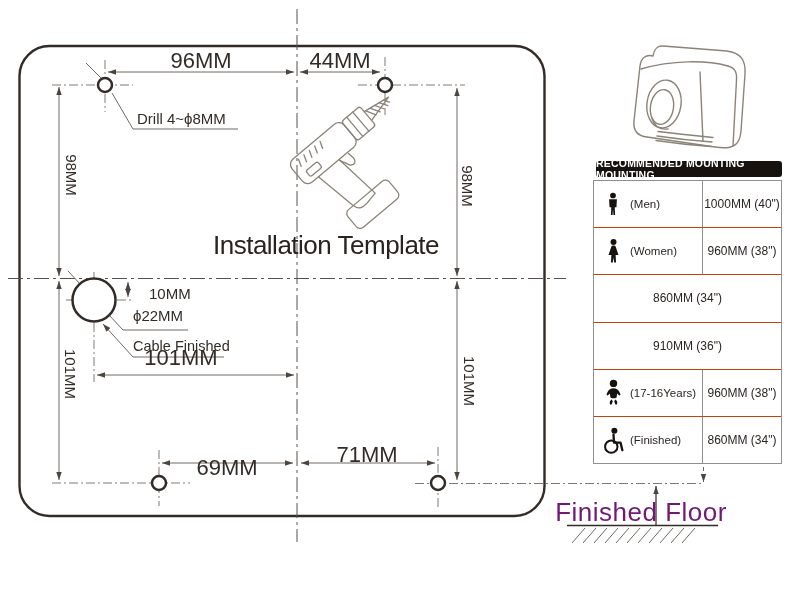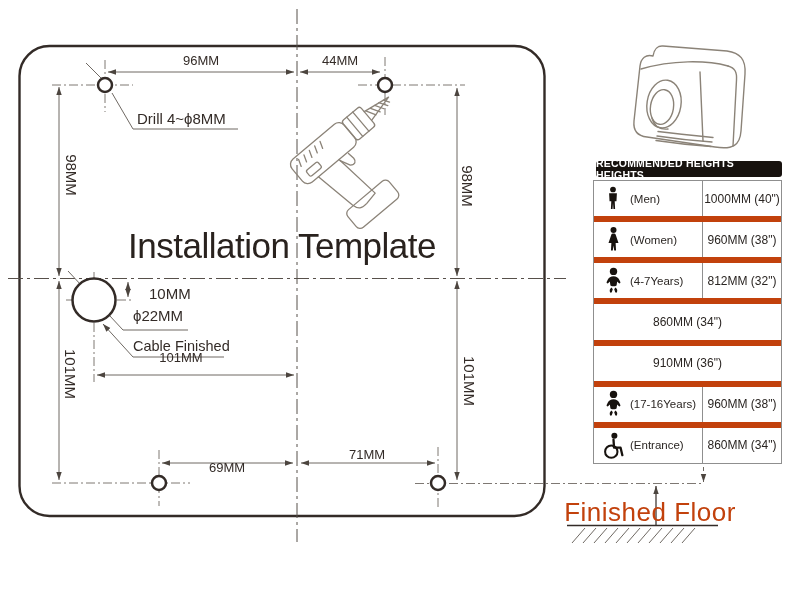--- a/index.html
+++ b/index.html
@@ -2,30 +2,30 @@
 <html><head>
 <meta charset="utf-8">
 <style>
   html,body{margin:0;padding:0;background:#ffffff;}
   .stage{position:relative;width:800px;height:600px;background:#ffffff;overflow:hidden;
          font-family:"Liberation Sans",sans-serif;color:#332b27;}
   svg.linework{position:absolute;left:0;top:0;}
   .label{position:absolute;white-space:nowrap;color:#332b27;line-height:1.05;}
   .c{transform:translate(-50%,-50%);}
   .v{transform:translate(-50%,-50%) rotate(90deg);}
-  .fs14{font-size:14.5px;} .fs15{font-size:15px;} .fs16{font-size:13px;}
-  .title{font-size:35px;letter-spacing:-0.5px;color:#29221e;}
-  .floor-label{font-size:26px;letter-spacing:0.5px;color:#c2410c;margin-left:9px;}
+  .fs14{font-size:14.5px;} .fs15{font-size:15px;} .fs16{font-size:22px;}
+  .title{font-size:26px;letter-spacing:-0.5px;color:#29221e;margin-left:44px;}
+  .floor-label{font-size:26px;letter-spacing:0.5px;color:#701a75;}
   .banner{position:absolute;left:596px;top:161px;width:186px;height:16px;
           background:#17120e;border-radius:3px;color:#ffffff;font-size:10.5px;
           font-weight:bold;letter-spacing:0.2px;display:flex;align-items:center;
           justify-content:center;}
   .mtable{position:absolute;left:593px;top:180px;width:189px;height:284px;
           border:1.5px solid #8f8f8f;display:flex;flex-direction:column;box-sizing:border-box;}
-  .mt-row{flex:1;display:flex;border-top:6px solid #c2410c;min-height:0;}
+  .mt-row{flex:1;display:flex;border-top:1px solid #c2410c;min-height:0;}
   .mt-row:first-child{border-top:none;}
   .mt-cell-left{width:109px;display:flex;align-items:center;gap:3px;
           border-right:1px solid #8f8f8f;padding-left:5px;box-sizing:border-box;}
   .mt-icon{width:28px;display:flex;align-items:center;justify-content:center;}
   .mt-label{font-size:11.5px;color:#2a2522;}
   .mt-cell-right{flex:1;display:flex;align-items:center;justify-content:center;
           font-size:12px;color:#2a2522;}
 </style>
 </head>
 <body>
@@ -121,21 +121,21 @@
   <div class="label fs15 v" style="left:467px;top:186px;">98MM</div>
   <div class="label fs15 v" style="left:70px;top:374px;">101MM</div>
   <div class="label fs15 v" style="left:469px;top:381px;">101MM</div>
   <div class="label fs15" style="left:149px;top:286px;">10MM</div>
   <div class="label fs15" style="left:133px;top:308px;text-align:right;">ϕ22MM</div>
   <div class="label fs14" style="left:133px;top:339px;">Cable Finished</div>
   <div class="label fs16 c" style="left:181px;top:358px;">101MM</div>
   <div class="label fs16 c" style="left:227px;top:468px;">69MM</div>
   <div class="label fs16 c" style="left:367px;top:455px;">71MM</div>
 
-  <div class="banner">RECOMMENDED HEIGHTS HEIGHTS</div>
+  <div class="banner">RECOMMENDED MOUNTING MOUNTING</div>
 
   <div class="mtable">
 
   <div class="mt-row">
         <div class="mt-cell-left">
           <span class="mt-icon">
             <svg width="18" height="29" viewBox="0 0 24 32" fill="#17120e">
               <circle cx="12" cy="4" r="3.8"></circle>
               <path d="M6.8 9 H17.2 L16.6 19.5 H14.3 L14.8 30 H12.6 L12 22 L11.4 30 H9.2 L9.7 19.5 H7.4 Z"></path>
             </svg>
@@ -148,34 +148,20 @@
         <div class="mt-cell-left">
           <span class="mt-icon">
             <svg width="19" height="29" viewBox="0 0 24 32" fill="#17120e">
               <circle cx="12" cy="4" r="3.8"></circle>
               <path d="M12 8.5 C13.5 8.5 14.5 9 15 10.5 L18.3 20.5 H14.7 L15.2 30 H12.9 L12 23.5 L11.1 30 H8.8 L9.3 20.5 H5.7 L9 10.5 C9.5 9 10.5 8.5 12 8.5 Z"></path>
             </svg>
           </span>
           <span class="mt-label">(Women)</span>
         </div>
         <div class="mt-cell-right">960MM (38")</div>
-      </div>
-      <div class="mt-row">
-        <div class="mt-cell-left">
-          <span class="mt-icon">
-            <svg width="21" height="28" viewBox="0 0 24 32" fill="#17120e">
-              <circle cx="12" cy="5" r="4.2"></circle>
-              <path d="M12 10.5 C15 10.5 17.5 12 18.6 14.5 L19.8 17.2 C20.3 18.4 18.8 19.4 17.9 18.4 L16.2 16.5 L15.5 21 C13.3 22.3 10.7 22.3 8.5 21 L7.8 16.5 L6.1 18.4 C5.2 19.4 3.7 18.4 4.2 17.2 L5.4 14.5 C6.5 12 9 10.5 12 10.5 Z"></path>
-              <path d="M9.8 23.3 C7.9 24.3 7.1 26.8 8.1 28.9 C8.5 29.7 9.8 29.5 10.1 28.6 L11.2 25.4 Z"></path>
-              <path d="M14.2 23.3 L12.8 25.4 L13.9 28.6 C14.2 29.5 15.5 29.7 15.9 28.9 C16.9 26.8 16.1 24.3 14.2 23.3 Z"></path>
-            </svg>
-          </span>
-          <span class="mt-label">(4-7Years)</span>
-        </div>
-        <div class="mt-cell-right">812MM (32")</div>
       </div>
       <div class="mt-row">
         <div class="mt-cell-right">860MM (34")</div>
       </div>
       <div class="mt-row">
         <div class="mt-cell-right">910MM (36")</div>
       </div>
       <div class="mt-row">
         <div class="mt-cell-left">
           <span class="mt-icon">
@@ -192,20 +178,20 @@
       </div>
       <div class="mt-row">
         <div class="mt-cell-left">
           <span class="mt-icon">
             <svg width="23" height="30" viewBox="0 0 26 32">
               <circle cx="10.5" cy="23.5" r="7" fill="none" stroke="#17120e" stroke-width="2.3"></circle>
               <circle cx="14" cy="5.5" r="3.4" fill="#17120e"></circle>
               <path d="M13 10 L13.6 19 H21 L23 27.5" fill="none" stroke="#17120e" stroke-width="2.6" stroke-linecap="round" stroke-linejoin="round"></path>
             </svg>
           </span>
-          <span class="mt-label">(Entrance)</span>
+          <span class="mt-label">(Finished)</span>
         </div>
         <div class="mt-cell-right">860MM (34")</div>
       </div>
     </div>
 
   <div class="label floor-label c" style="left:641px;top:513px;">Finished Floor</div>
 </div>
 
 </body></html>

